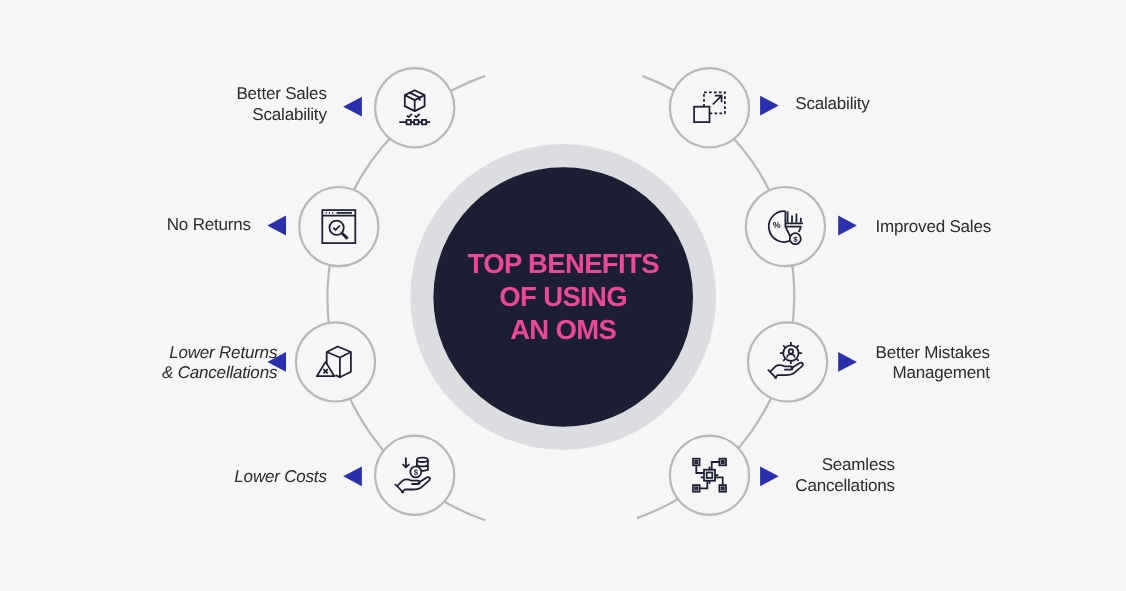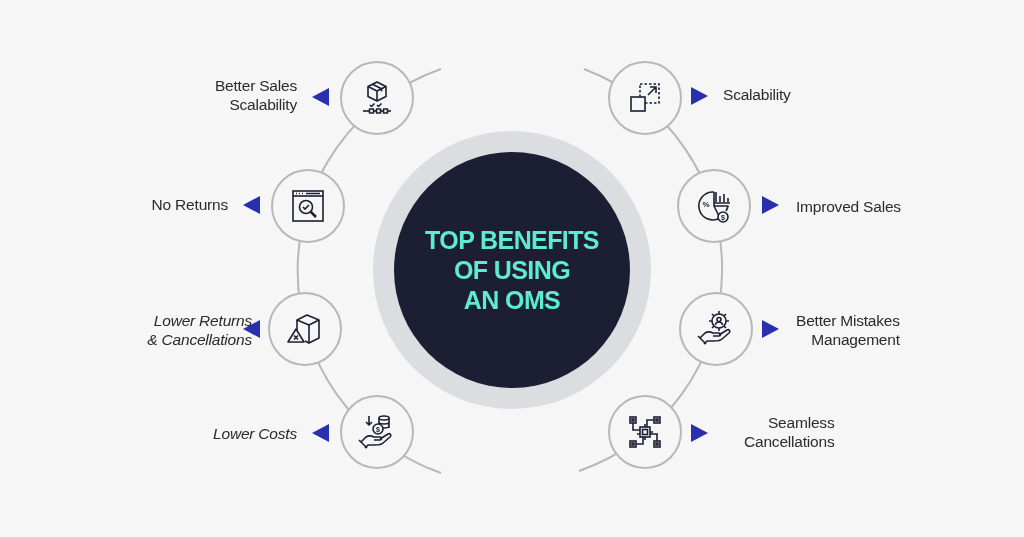--- a/index.html
+++ b/index.html
@@ -14,21 +14,21 @@
     .center-ring {
       position: absolute; left: 373px; top: 131px; width: 278px; height: 278px;
       border-radius: 50%; background: #dcdde0;
     }
     .center-core {
       position: absolute; left: 394px; top: 152px; width: 236px; height: 236px;
       border-radius: 50%; background: #1c1f33;
       display: flex; align-items: center; justify-content: center; flex-direction: column;
     }
     .center-title {
-      color: #5eead4; font-size: 25px; font-weight: 700; line-height: 30px;
+      color: #ec4899; font-size: 25px; font-weight: 700; line-height: 30px;
       text-align: center; letter-spacing: -0.6px;
     }
     .center-title span { display: block; }
     .node {
       position: absolute; width: 74px; height: 74px; border-radius: 50%;
       border: 2px solid #b8b8b8; background: #f6f6f6;
       display: flex; align-items: center; justify-content: center;
       box-sizing: border-box;
     }
     .node svg { width: 44px; height: 44px; }
@@ -183,18 +183,18 @@
         <rect x="33" y="9" width="2" height="2"></rect>
       <rect x="7" y="31" width="6" height="6"></rect>
         <rect x="9" y="33" width="2" height="2"></rect>
       <rect x="31" y="31" width="6" height="6"></rect>
         <rect x="33" y="33" width="2" height="2"></rect>
       <path d="M10 13 V20 H17 M31 10 H24 V17 M13 34 H20 V27 M34 31 V24 H27"></path>
       <path d="M22 17 V14 M27 22 H30 M17 24 H14 M22 27 V30"></path>
     </svg>
   </div>
   <div class="tri right" style="left:691px; top:424px;"></div>
-  <div class="label r" style="left:723px; top:413px;margin-left:21px;">
+  <div class="label r" style="left:723px; top:413px;">
     <span>Seamless</span>
     <span>Cancellations</span>
   </div>
 
 </div>
 
 </body></html>

